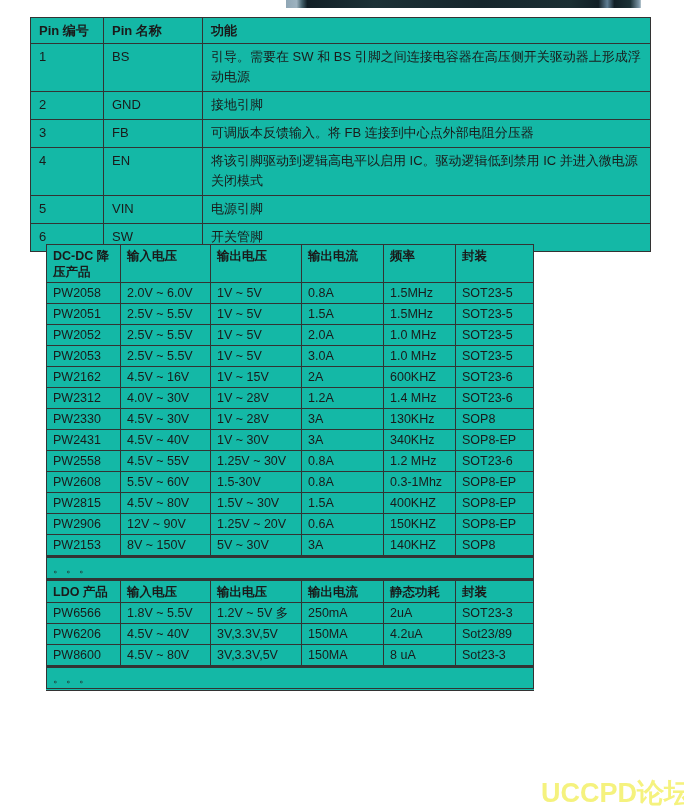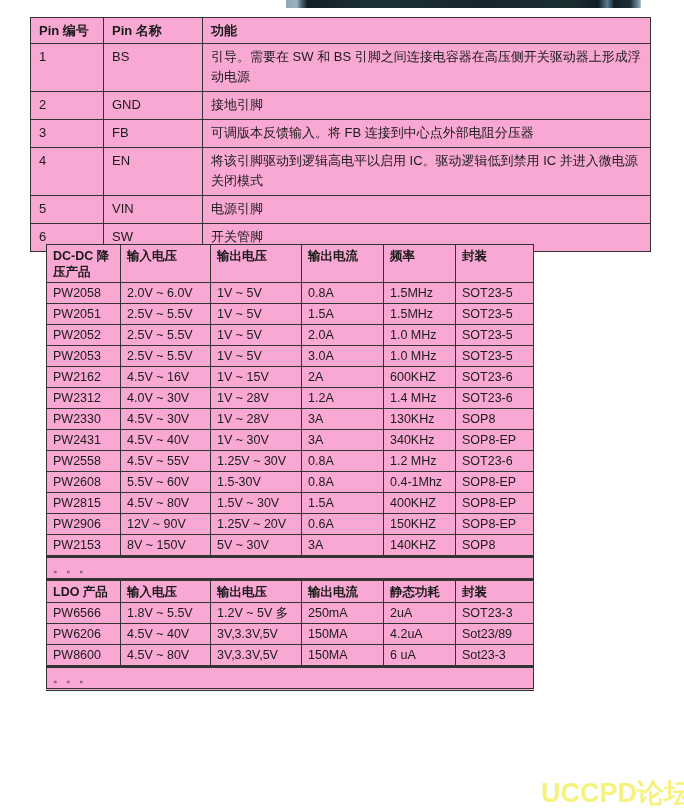--- a/index.html
+++ b/index.html
@@ -10,21 +10,21 @@
   }
   
   .photo-strip{
     position:absolute;left:286px;top:0;width:355px;height:8px;
     background:linear-gradient(to right,
       #8fa6b5 0%, #9db2bf 3%, #44606b 4.5%,
       #121f26 6%, #1c3136 25%, #16262c 55%, #1b2f33 80%,
       #121f26 88%, #5f7d93 90.5%, #121f26 92.5%,
       #1c3136 97%, #7f98a8 99.5%, #b9c8d0 100%);
   }
-  table{border-collapse:collapse;table-layout:fixed;background:#f9a8d4;}
+  table{border-collapse:collapse;table-layout:fixed;background:#14b8a6;}
   td,th{
     border:1.5px solid #333;vertical-align:top;text-align:left;
     overflow:hidden;word-break:break-word;
   }
   
   .pin-table{position:absolute;left:30px;top:17px;width:620px;font-size:13px;line-height:20px;}
   .pin-table th{font-weight:bold;padding:3px 8px 2px 8px;}
   .pin-table td{padding:3px 8px 4px 8px;}
   
   .prod-table{position:absolute;left:46px;top:244px;width:487px;font-size:12.5px;line-height:16px;}
@@ -182,21 +182,21 @@
         <td>1.25V ~ 30V</td>
         <td>0.8A</td>
         <td>1.2 MHz</td>
         <td>SOT23-6</td>
       </tr>
       <tr>
         <td>PW2608</td>
         <td>5.5V ~ 60V</td>
         <td>1.5-30V</td>
         <td>0.8A</td>
-        <td>0.4-1Mhz</td>
+        <td>0.3-1Mhz</td>
         <td>SOP8-EP</td>
       </tr>
       <tr>
         <td>PW2815</td>
         <td>4.5V ~ 80V</td>
         <td>1.5V ~ 30V</td>
         <td>1.5A</td>
         <td>400KHZ</td>
         <td>SOP8-EP</td>
       </tr>
@@ -245,21 +245,21 @@
         <td>3V,3.3V,5V</td>
         <td>150MA</td>
         <td>4.2uA</td>
         <td>Sot23/89</td>
       </tr>
       <tr>
         <td>PW8600</td>
         <td>4.5V ~ 80V</td>
         <td>3V,3.3V,5V</td>
         <td>150MA</td>
-        <td>6 uA</td>
+        <td>8 uA</td>
         <td>Sot23-3</td>
       </tr>
     </tbody>
   <tbody class="last-row">
     <tr class="sep-top">
       <td class="ellipsis-cell" colspan="6">。。。</td>
     </tr>
   </tbody>
 </table>
 

